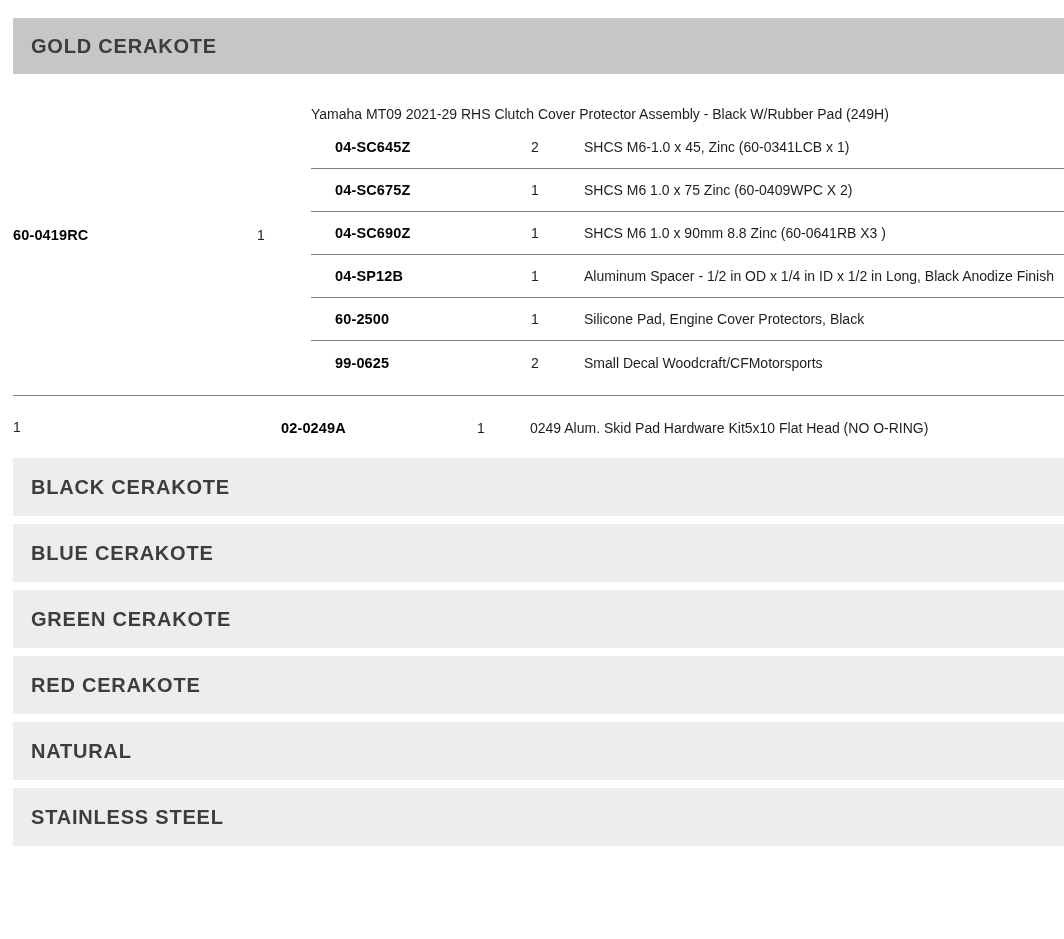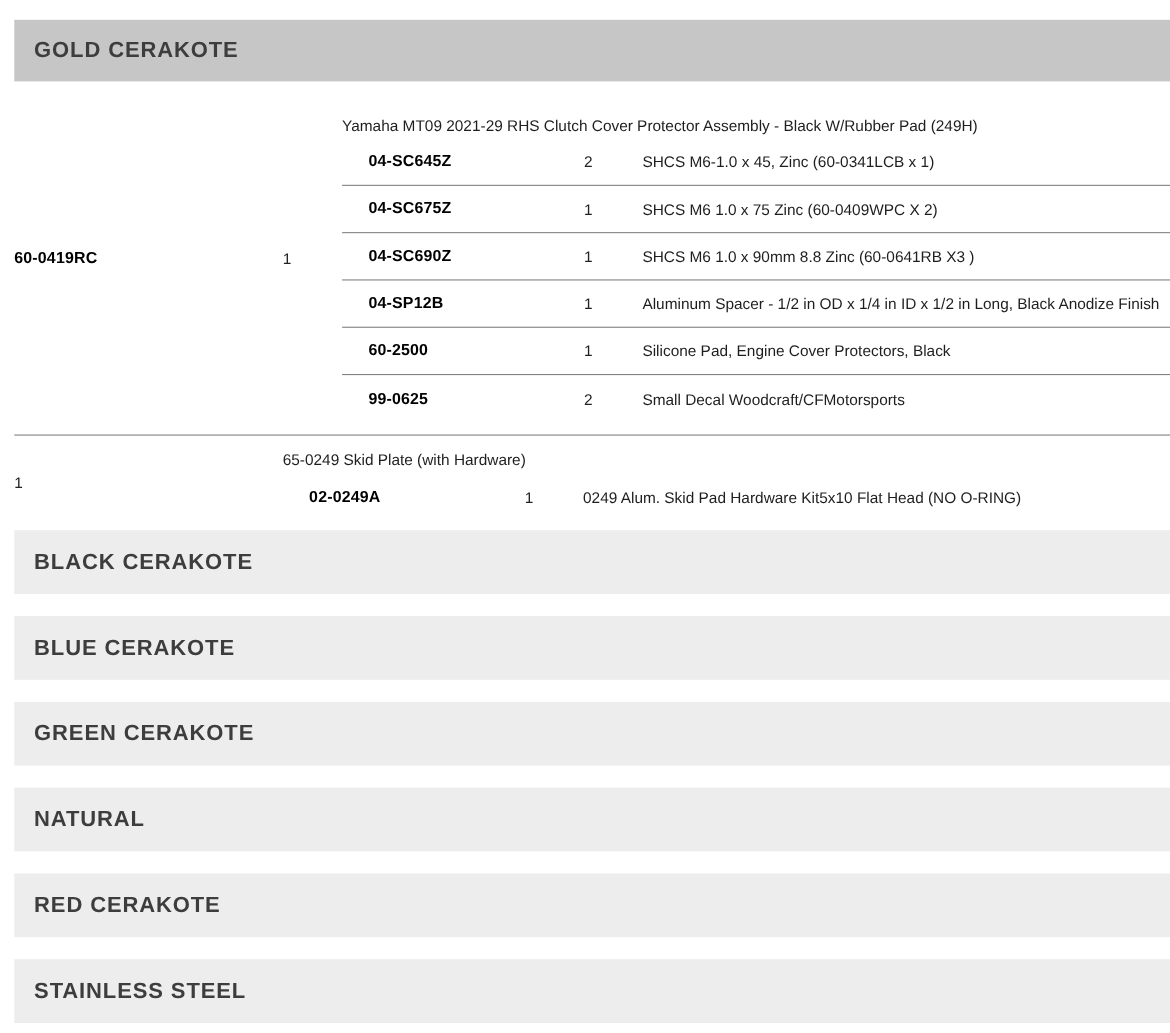--- a/index.html
+++ b/index.html
@@ -16,21 +16,21 @@
   
   .section-header {
     height: 56px;
     display: flex;
     align-items: center;
     padding-left: 18px;
     cursor: pointer;
   }
   .section.expanded > .section-header { background: var(--active-bg, #c6c6c6); }
   .section.collapsed > .section-header { background: var(--collapsed-bg, #ededed); height: 58px; }
-  .section.collapsed { margin-bottom: 20px; }
+  .section.collapsed { margin-bottom: 8px; }
   .section-header-label {
     font-weight: bold;
     font-size: 20px;
     letter-spacing: 0.04em;
     text-transform: uppercase;
     color: var(--header-text, #3d3d3d);
   }
 
   
   .kit {
@@ -127,21 +127,20 @@
     <div class="component-qty">2</div>
     <div class="component-desc">Small Decal Woodcraft/CFMotorsports</div>
   </div>
 </div>
     </div>
   </div>
 
   <div class="kit">
     <div class="kit-qty">1</div>
     <div class="subtable">
-      <div class="kit-title">65-0249 Skid Plate (with Hardware)</div>
       <div class="component-list">
   <div class="component">
     <div class="component-part">02-0249A</div>
     <div class="component-qty">1</div>
     <div class="component-desc">0249 Alum. Skid Pad Hardware Kit5x10 Flat Head (NO O-RING)</div>
   </div>
 </div>
     </div>
   </div>
 </div>
@@ -163,28 +162,28 @@
 
   <div class="section collapsed">
     <div class="section-header">
       <span class="section-header-label">GREEN CERAKOTE</span>
     </div>
 
   </div>
 
   <div class="section collapsed">
     <div class="section-header">
-      <span class="section-header-label">NATURAL</span>
+      <span class="section-header-label">RED CERAKOTE</span>
     </div>
 
   </div>
 
   <div class="section collapsed">
     <div class="section-header">
-      <span class="section-header-label">RED CERAKOTE</span>
+      <span class="section-header-label">NATURAL</span>
     </div>
 
   </div>
 
   <div class="section collapsed">
     <div class="section-header">
       <span class="section-header-label">STAINLESS STEEL</span>
     </div>
 
   </div>

